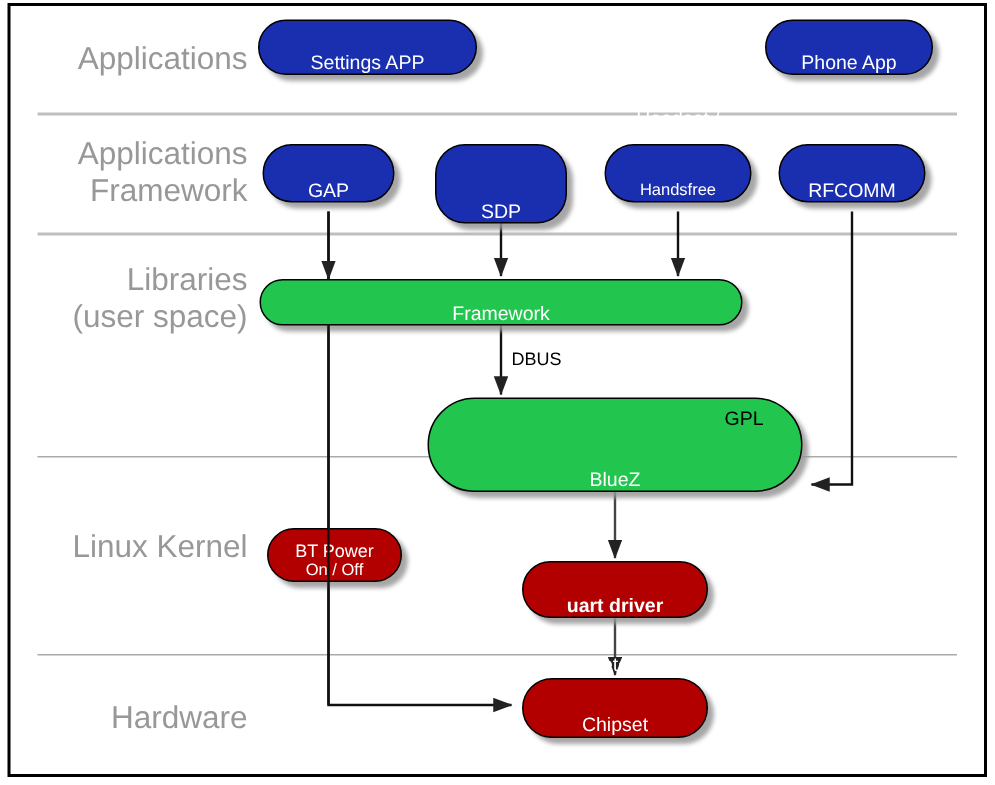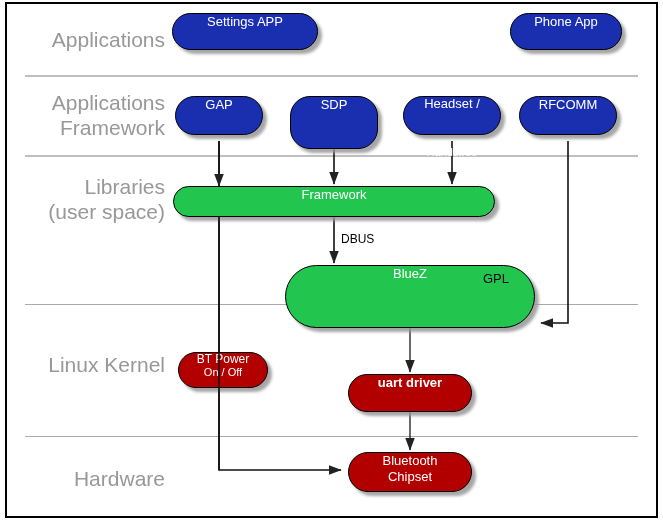--- a/index.html
+++ b/index.html
@@ -39,21 +39,21 @@
     white-space:pre-line;
     font-family:"Liberation Sans",sans-serif;
   }
 
   
   .node{
     position:absolute;
     box-sizing:border-box;
     display:flex;
     align-items:center;
-    justify-content:flex-start;
+    justify-content:flex-end;
     flex-direction:column;
     text-align:center;
     color:#ffffff;
     border:1px solid #000000;
     box-shadow:4px 4px 3px rgba(150,150,150,0.85);
     z-index:5;
   }
   .node .l1{display:block;}
   .node .l2{display:block;}
 
@@ -165,18 +165,18 @@
 
   <div class="node red" style="left:178px;top:352px;width:90px;height:36px;border-radius:18px;font-size:12px;line-height:13px;">
     <span class="l1">BT Power</span>
     <span class="l2" style="font-size:11px;">On / Off</span>
   </div>
 
   <div class="node red" style="left:348px;top:374px;width:124px;height:38px;border-radius:19px;font-size:13px;font-weight:bold;">
     <span class="l1">uart driver</span>
   </div>
 
-  <div class="node red" style="left:348px;top:452px;width:124px;height:40px;border-radius:20px;font-size:13px;line-height:16px;">
+  <div class="node red" style="left:348px;top:452px;width:124px;height:40px;border-radius:20px;font-size:13px;line-height:16px;gap:24px;">
     <span class="l1">Bluetooth</span>
     <span class="l2">Chipset</span>
   </div>
 
 </div>
 
 </body></html>

